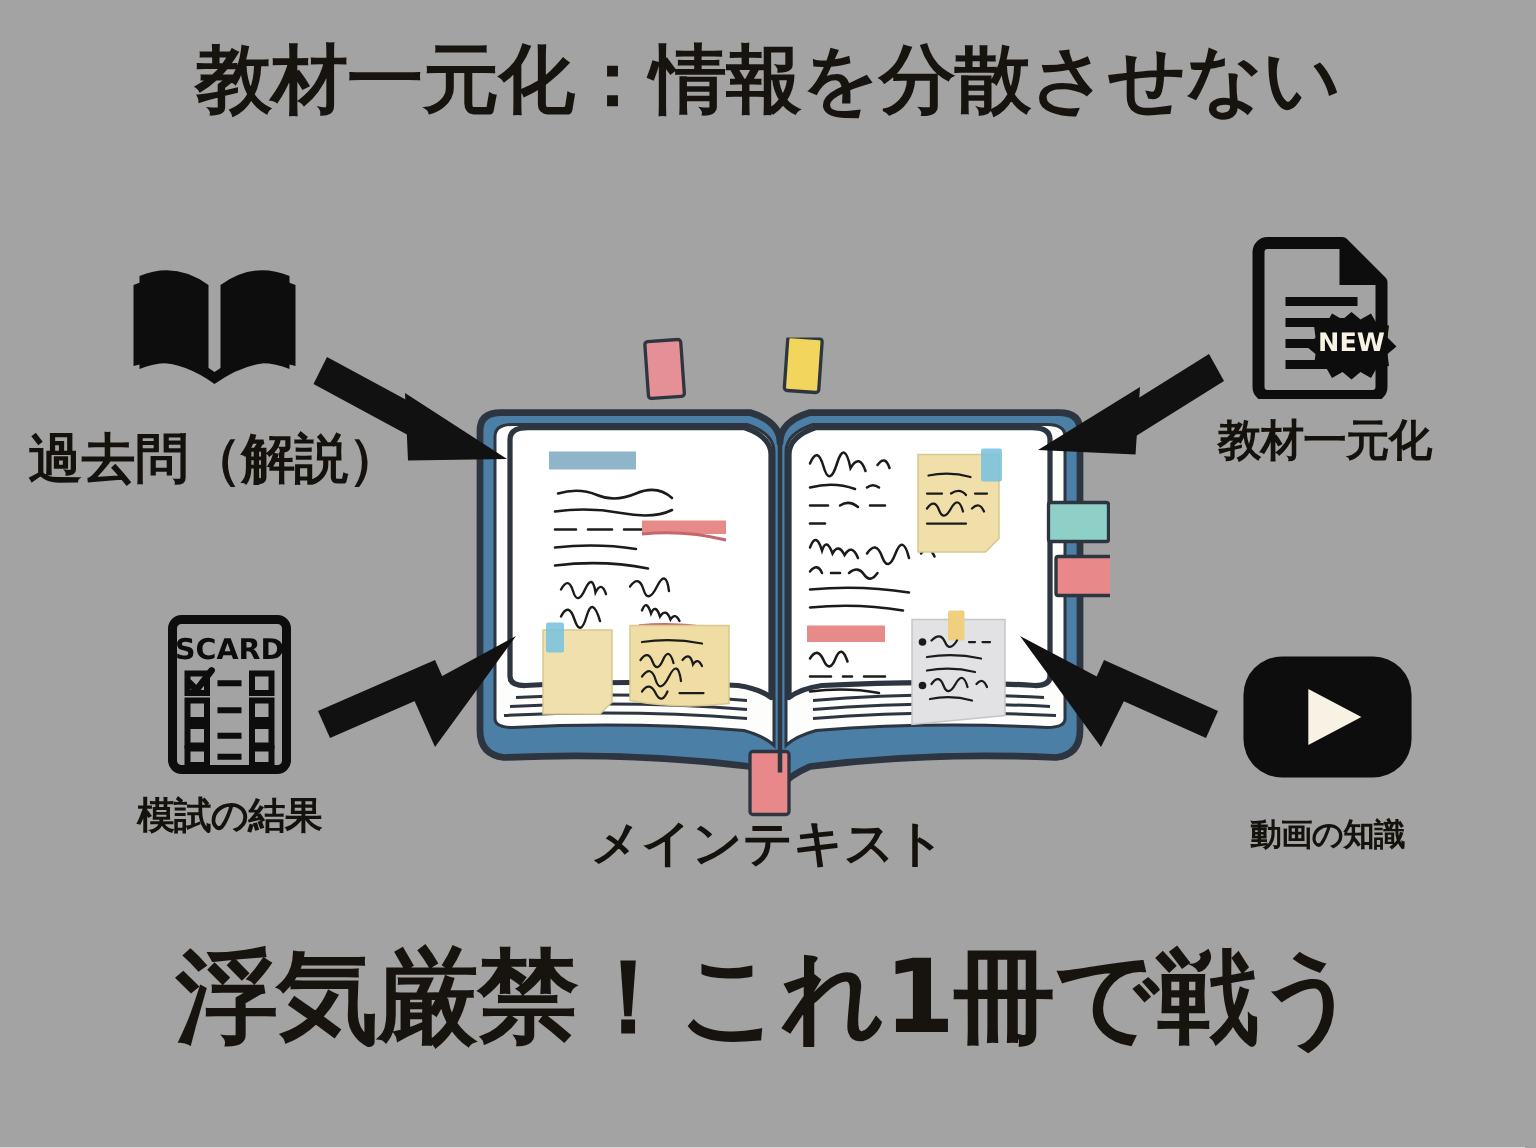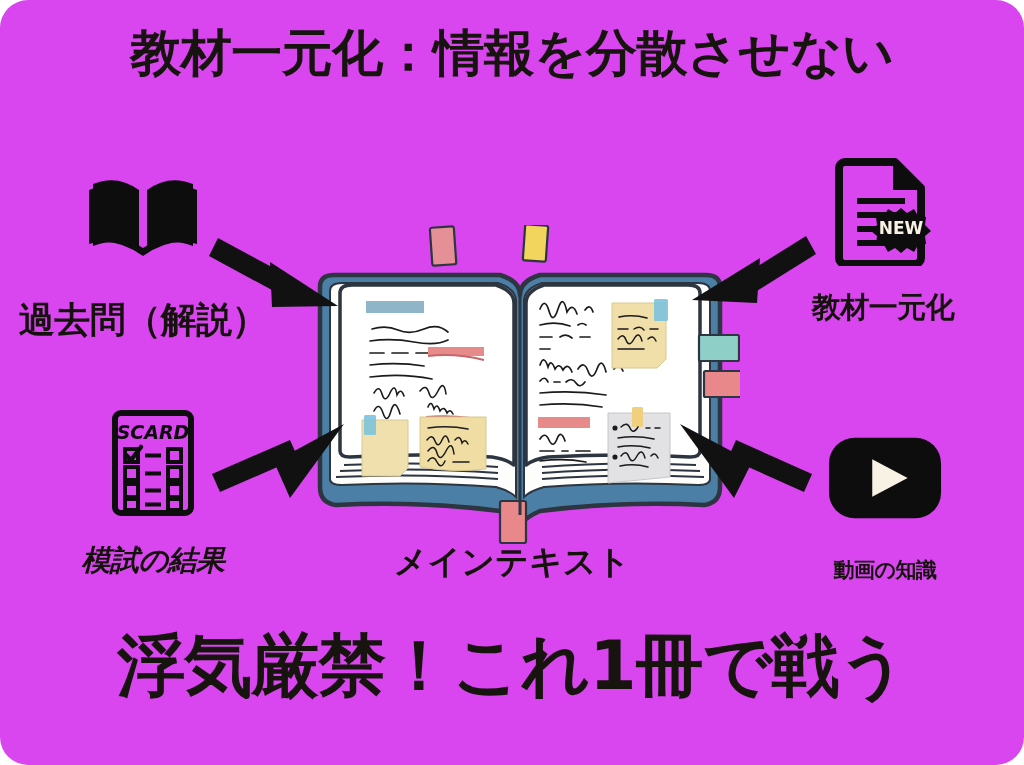--- a/index.html
+++ b/index.html
@@ -5,25 +5,24 @@
 <style>
   html, body {
     margin: 0;
     padding: 0;
     background: #ffffff;
   }
   #canvas {
     position: relative;
     width: 1024px;
     height: 765px;
-    background: #d946ef;
+    background: #a3a3a3;
     overflow: hidden;
     font-family: "DejaVu Sans", "Liberation Sans", sans-serif;
     color: #141210;
-    border-radius: 28px;
   }
 
   
   .headline {
     position: absolute;
     left: 0;
     width: 1024px;
     text-align: center;
     font-weight: 700;
     color: #17130f;
@@ -43,44 +42,43 @@
     letter-spacing: -1px;
   }
 
   
   .corner {
     position: absolute;
     display: flex;
     flex-direction: column;
     align-items: center;
     width: 230px;
-    gap: 14px;
   }
   .corner .icon-box {
     width: 116px;
     height: 116px;
     display: flex;
     align-items: center;
     justify-content: center;
   }
   .corner .corner-label {
     margin-top: 6px;
     font-size: 36px;
     font-weight: 700;
     color: #15120e;
     white-space: nowrap;
     letter-spacing: -0.5px;
   }
   #item-past      { left: 28px;  top: 160px; }
   #item-law       { left: 768px; top: 152px; }
-  #item-mock      { left: 38px;  top: 405px; font-style: italic; }
+  #item-mock      { left: 38px;  top: 405px; }
   #item-video     { left: 770px; top: 420px; }
 
   #item-law .corner-label  { font-size: 29px; }
-  #item-mock .corner-label { font-size: 29px; }
+  #item-mock .corner-label { font-size: 25px; }
   #item-video .corner-label{ font-size: 21px; }
 
   
   #center-label {
     position: absolute;
     left: 0;
     top: 540px;
     width: 1024px;
     text-align: center;
     font-size: 33px;

